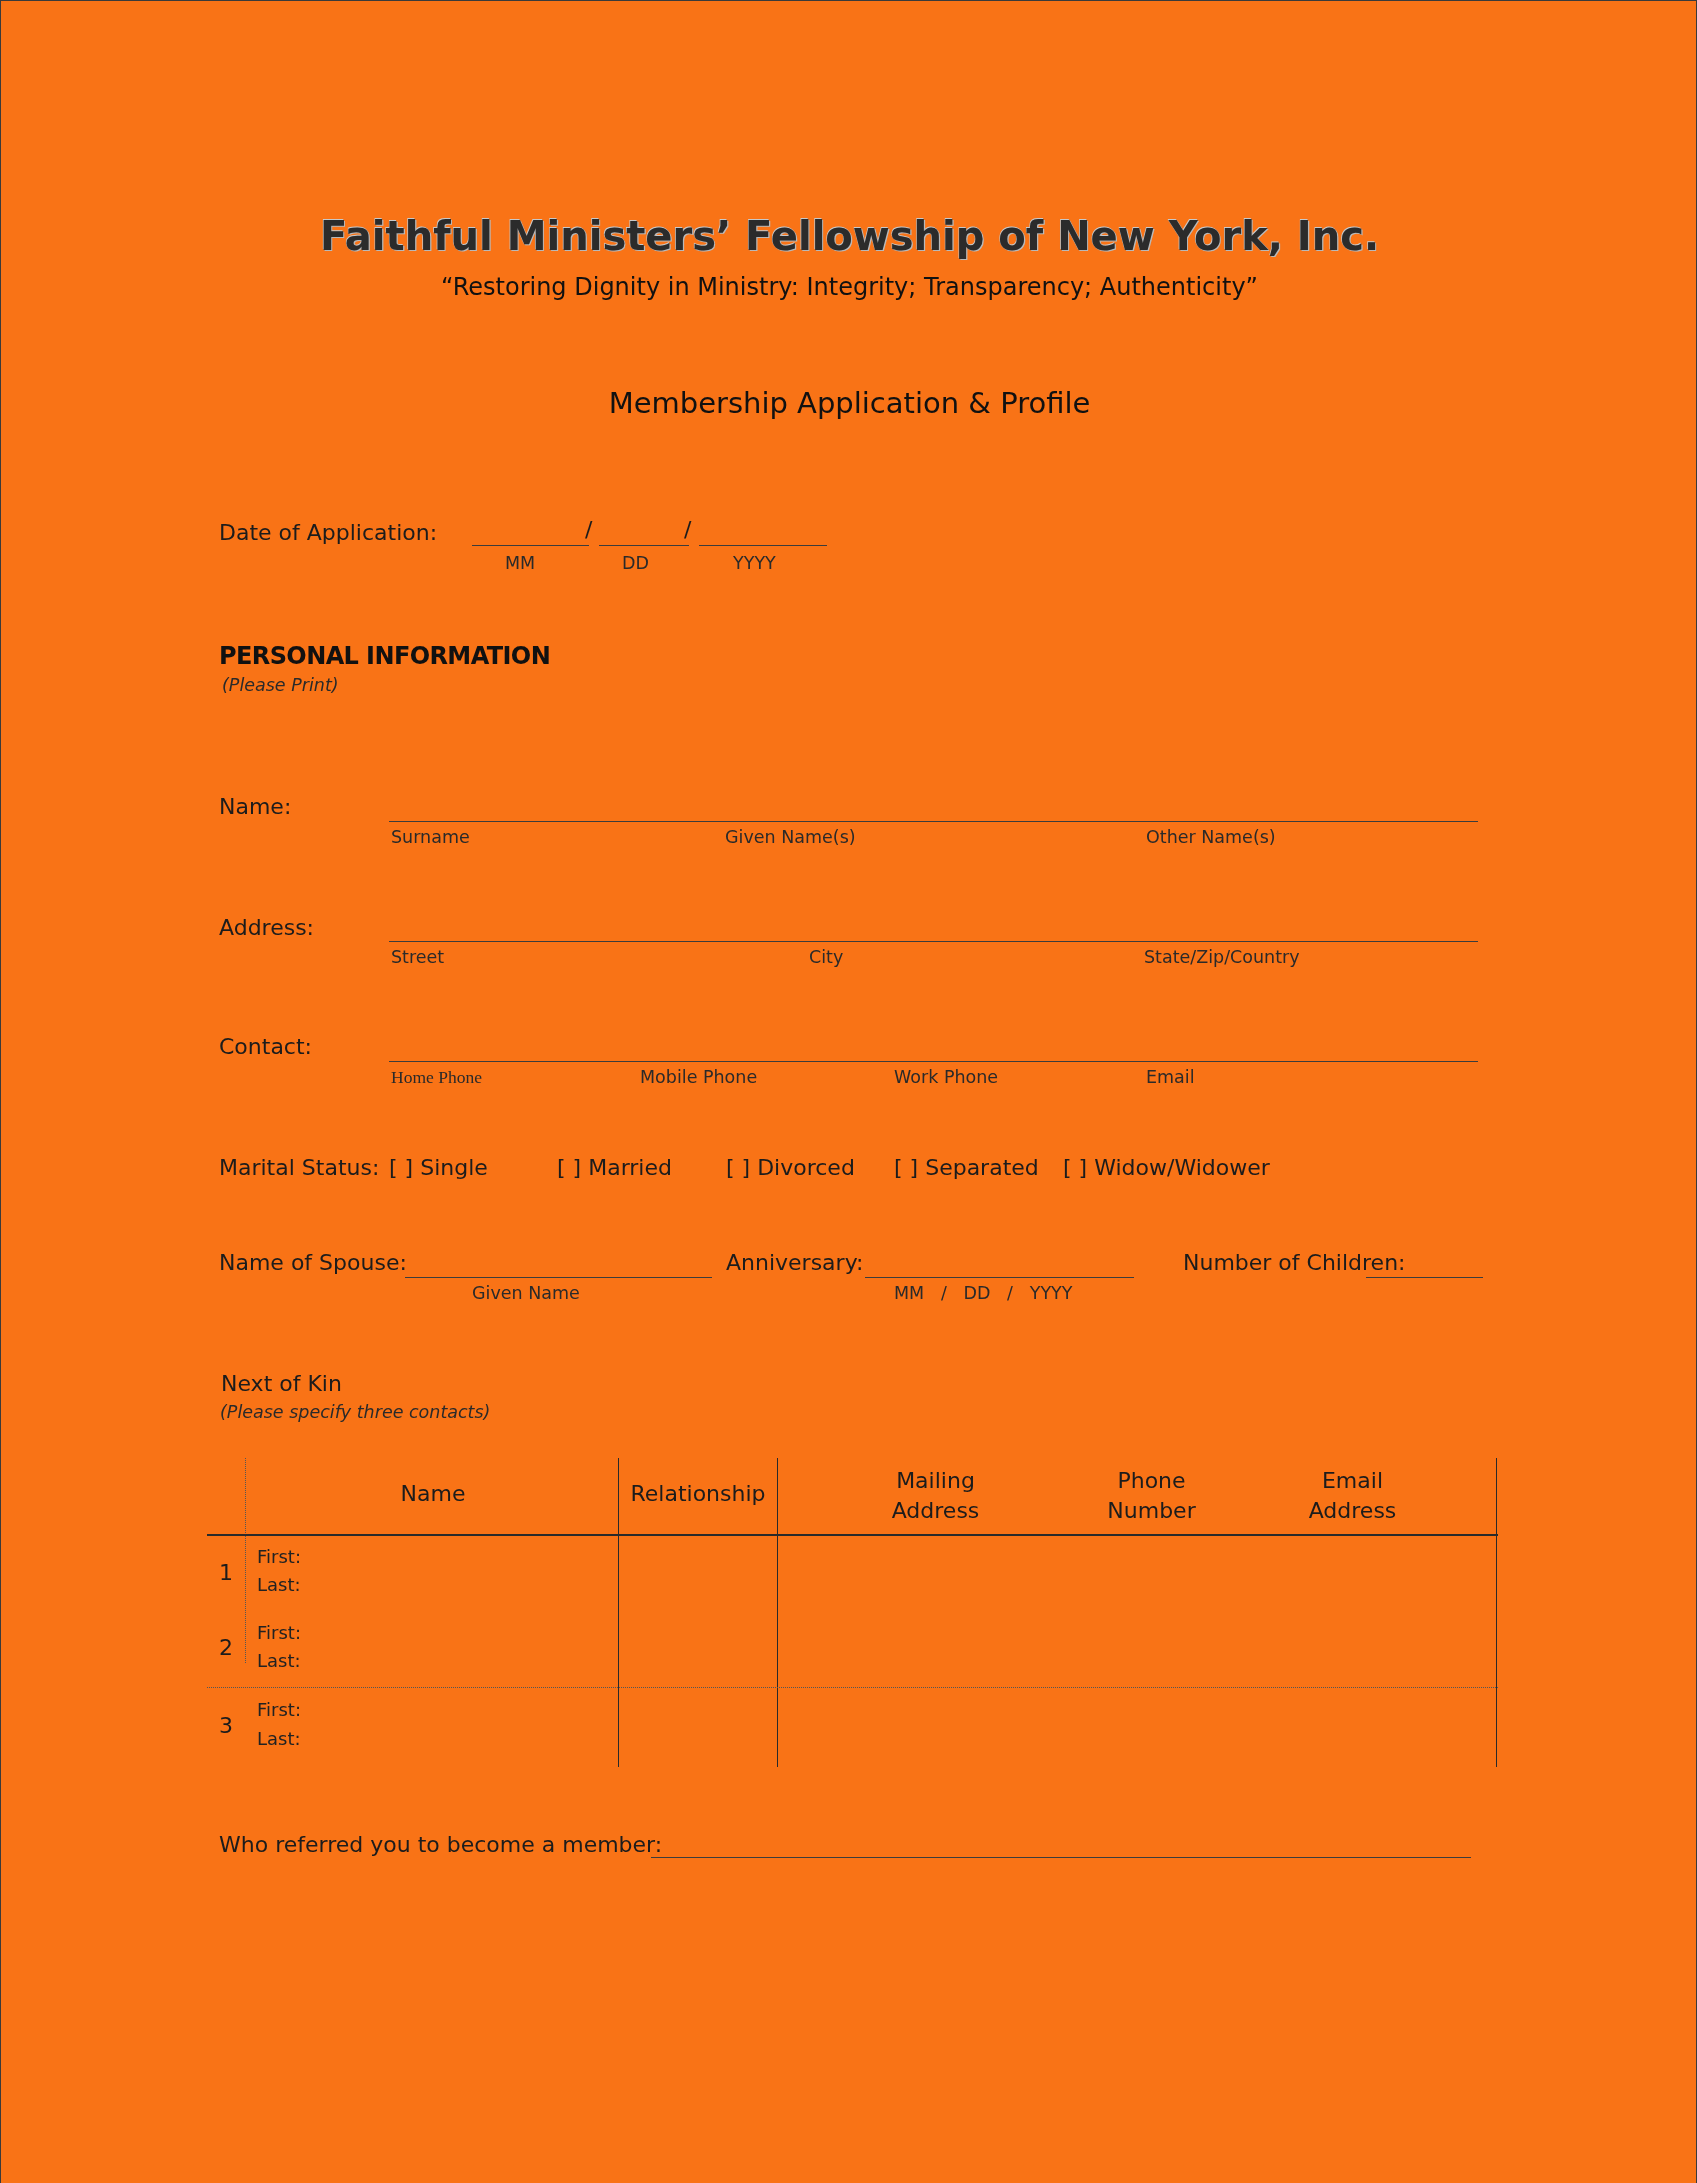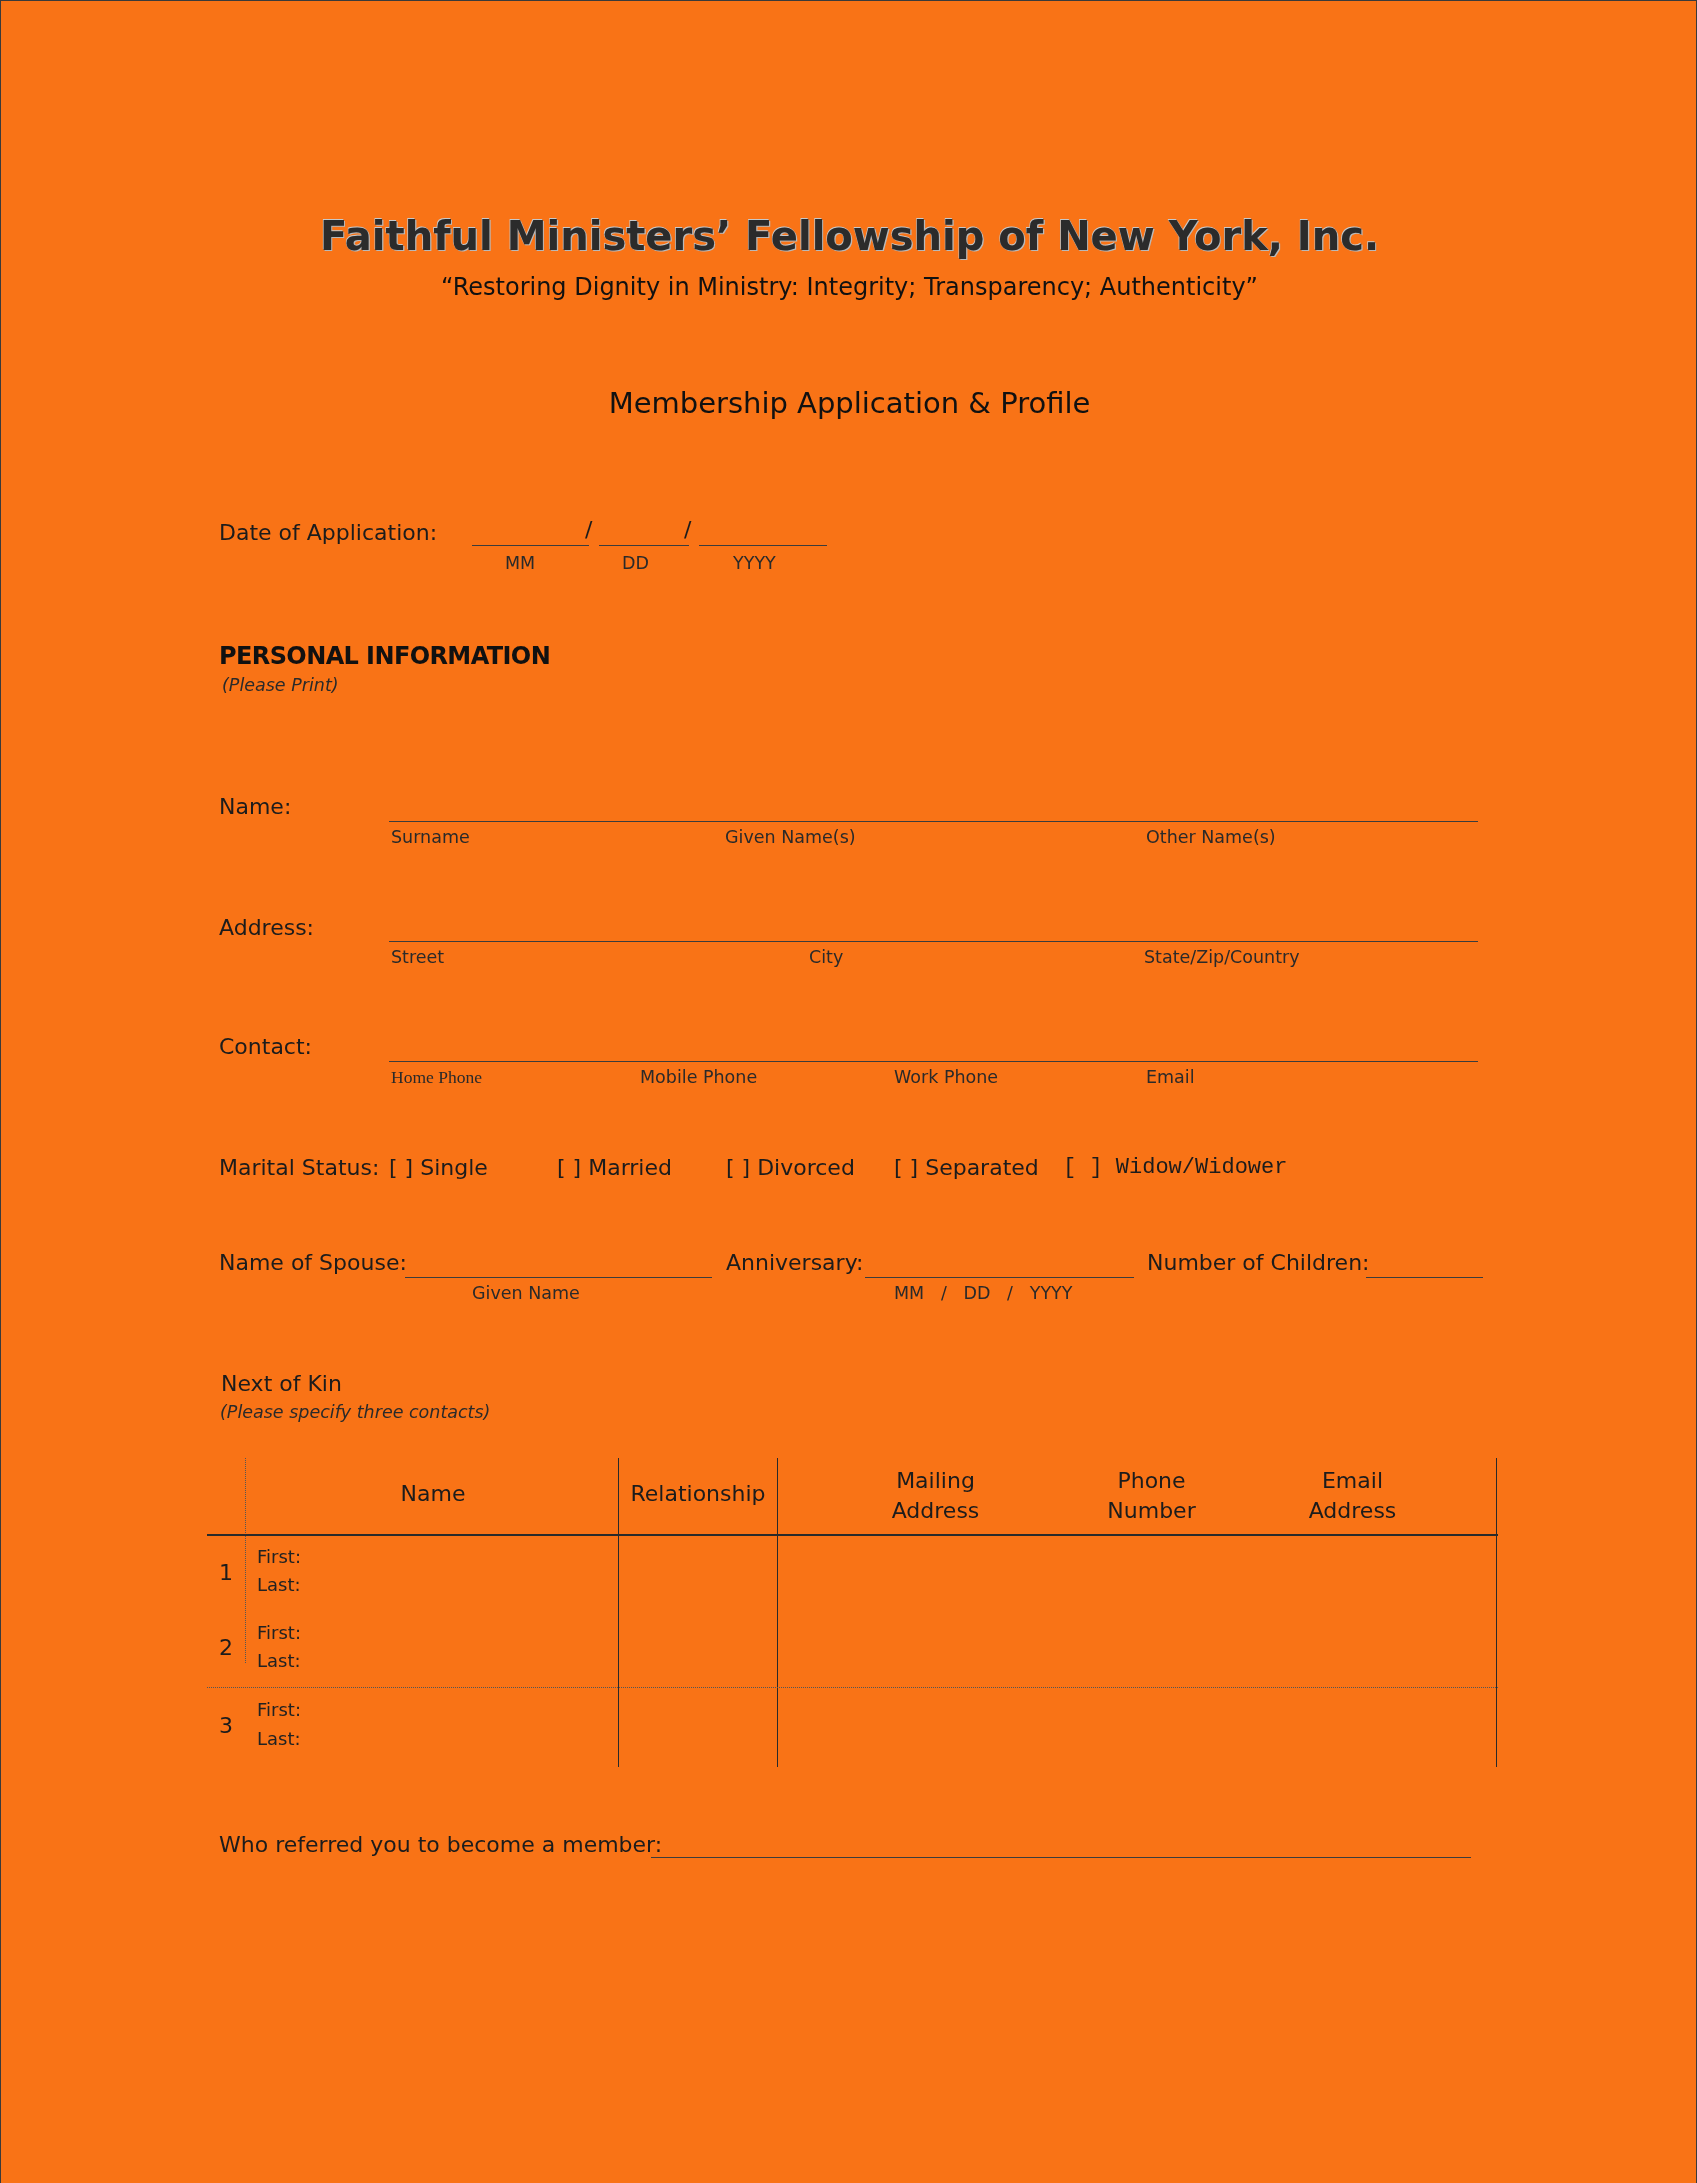--- a/index.html
+++ b/index.html
@@ -88,34 +88,34 @@
     <span>Married</span>
   </div>
   <div class="abs lbl" style="left:725px; top:1154px;">
     <span class="cb">[ ]</span>
     <span>Divorced</span>
   </div>
   <div class="abs lbl" style="left:893px; top:1154px;">
     <span class="cb">[ ]</span>
     <span>Separated</span>
   </div>
-  <div class="abs lbl" style="left:1062px; top:1154px;font-family:Liberation Mono, monospace;">
+  <div class="abs lbl" style="left:1062px; top:1154px;">
     <span class="cb">[ ]</span>
     <span>Widow/Widower</span>
   </div>
 
   <div class="abs lbl" style="left:218px; top:1249px;">Name of Spouse:</div>
   <div class="line" style="left:404px; top:1276px; width:307px;"></div>
   <div class="abs tiny" style="left:471px; top:1282px;">Given Name</div>
 
   <div class="abs lbl" style="left:725px; top:1249px;">Anniversary:</div>
   <div class="line" style="left:864px; top:1276px; width:269px;"></div>
   <div class="abs tiny" style="left:893px; top:1282px; white-space:pre;">MM   /   DD   /   YYYY</div>
 
-  <div class="abs lbl" style="left:1146px; top:1249px;">Number of Children:</div>
+  <div class="abs lbl" style="left:1182px; top:1249px;">Number of Children:</div>
   <div class="line" style="left:1365px; top:1276px; width:117px;"></div>
 
   <div class="abs lbl" style="left:220px; top:1370px;">Next of Kin</div>
   <div class="abs tiny italic" style="left:219px; top:1401px;">(Please specify three contacts)</div>
 
   <div>
     <div class="dotted-v" style="left:244px; top:1457px; height:205px;"></div>
     <div class="vline" style="left:617px; top:1457px; height:309px;"></div>
     <div class="vline" style="left:776px; top:1457px; height:309px;"></div>
     <div class="vline" style="left:1495px; top:1457px; height:309px;"></div>

